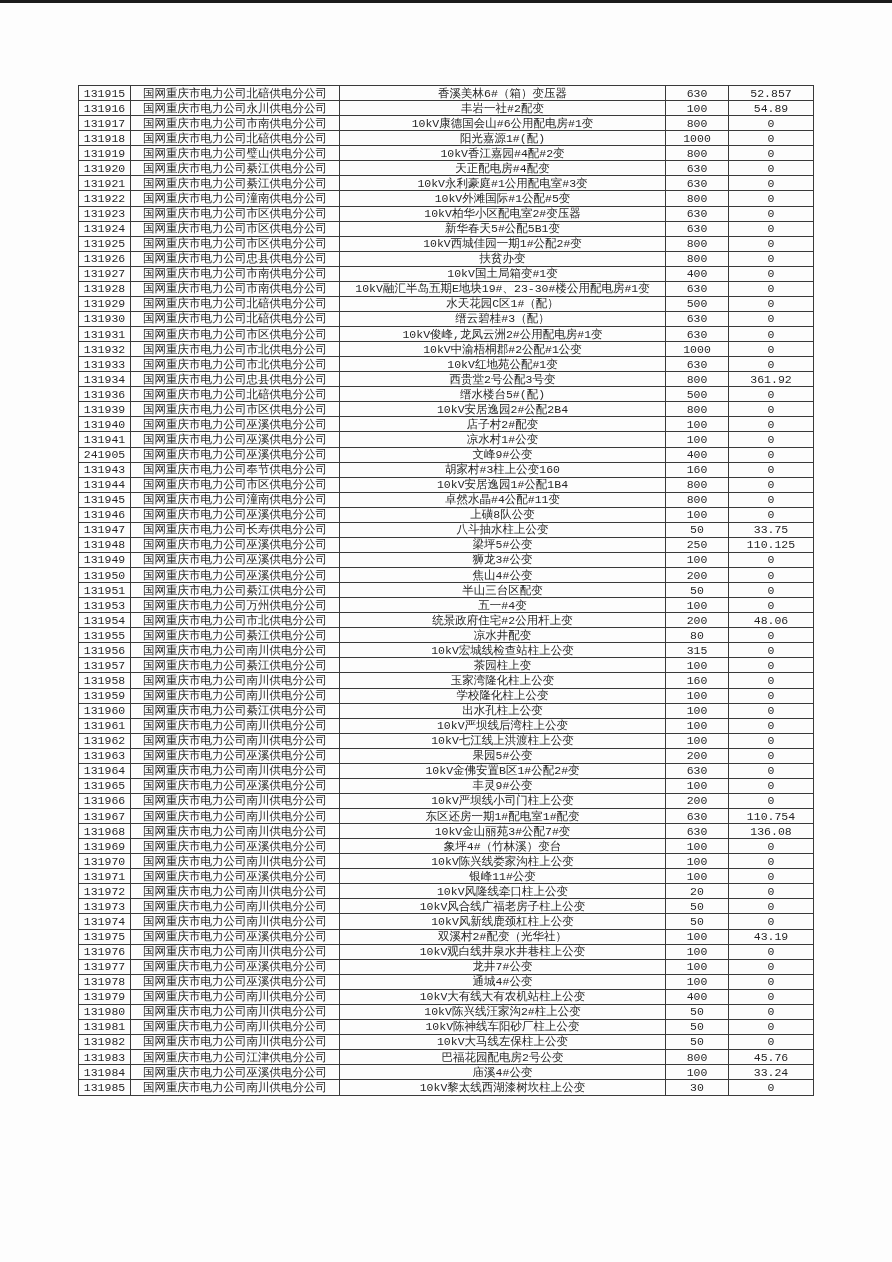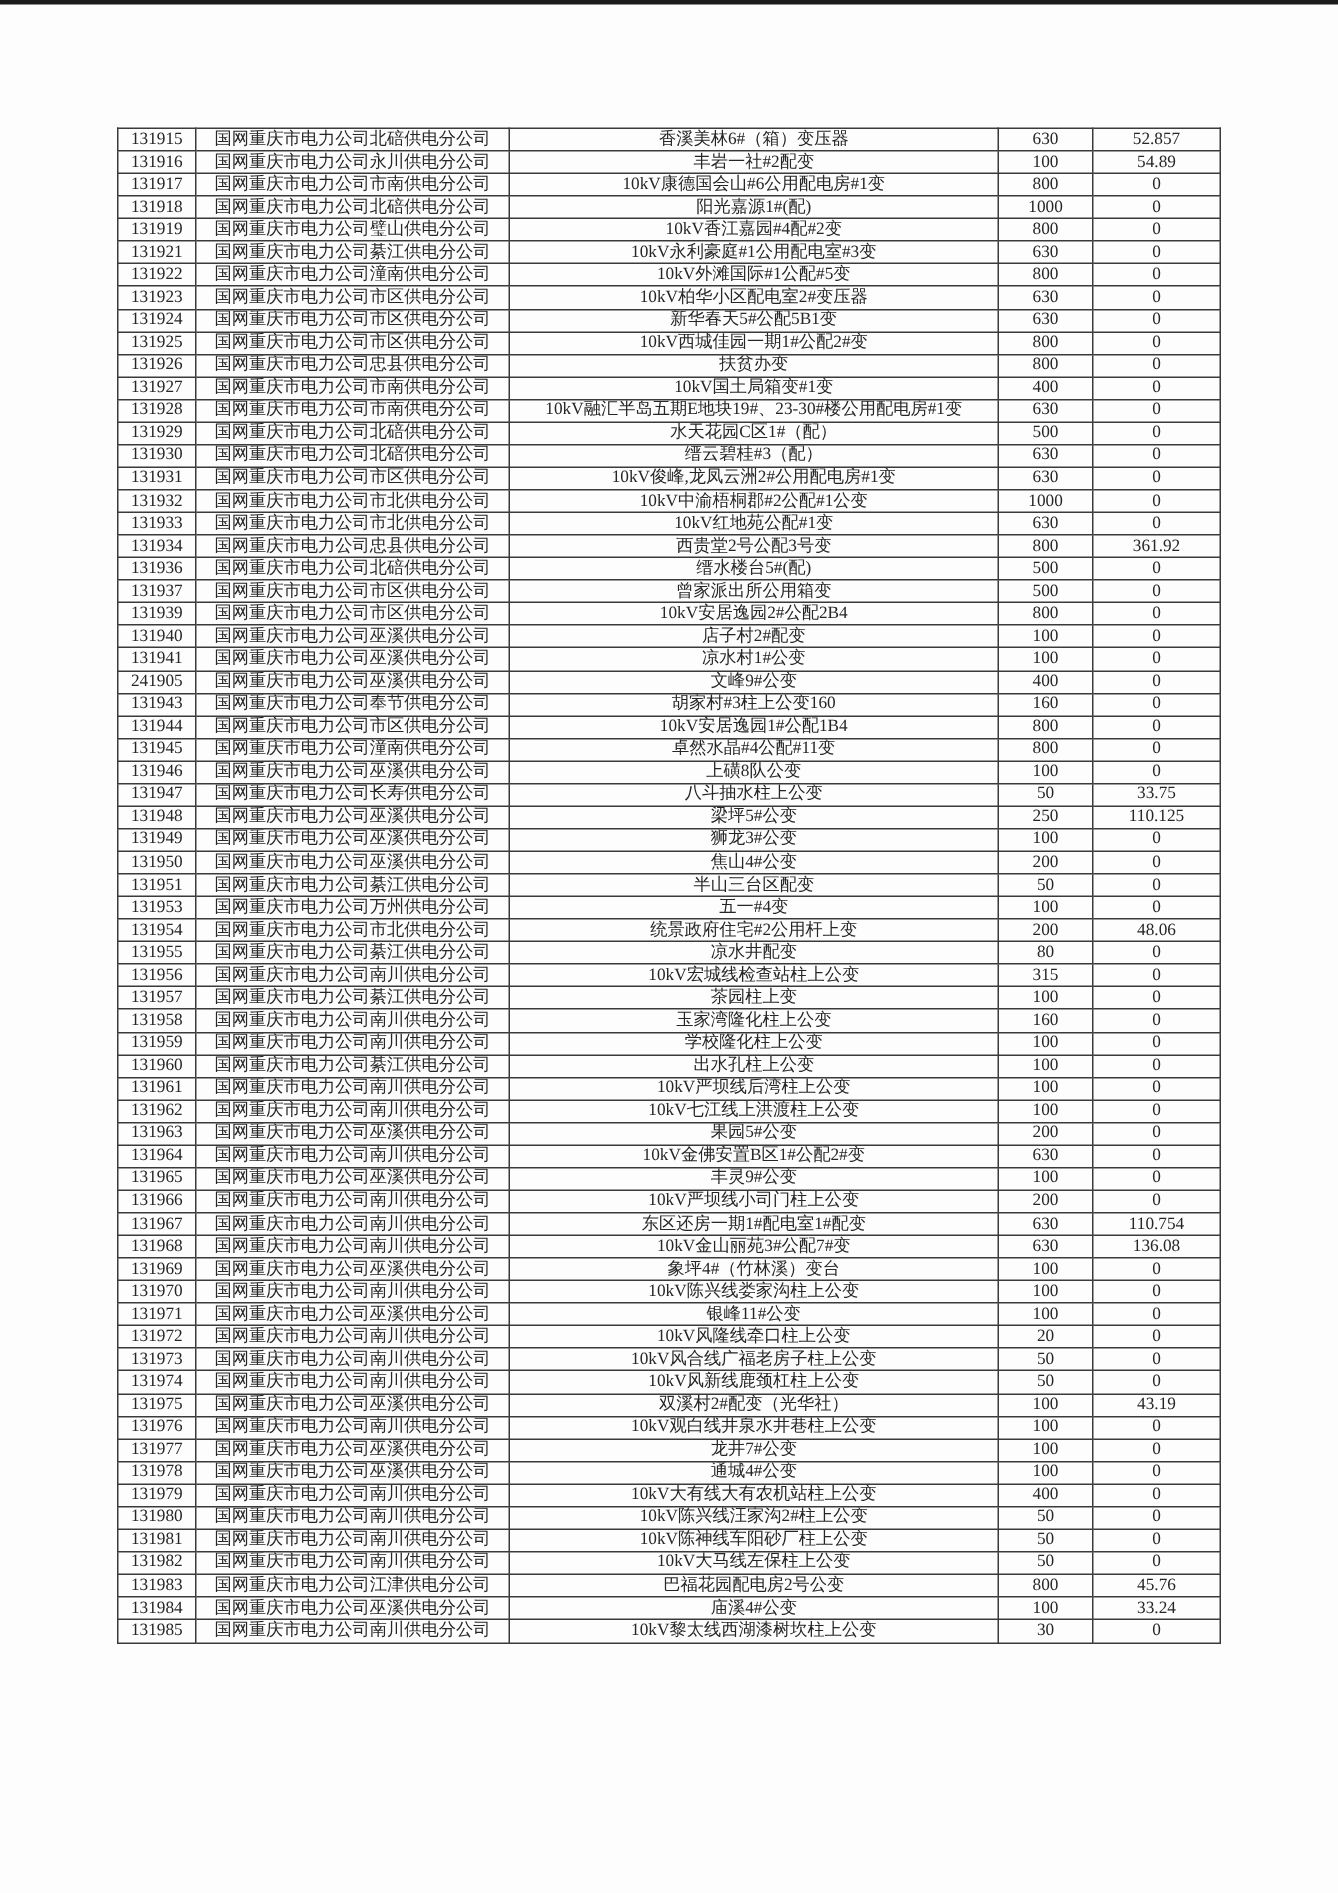--- a/index.html
+++ b/index.html
@@ -14,20 +14,21 @@
     position:absolute;top:0;left:0;
     width:892px;height:3px;
     background:#1c1c1c;
   }
   table.grid{
     position:absolute;
     left:78px;top:85px;
     width:735px;height:1011px;
     border-collapse:collapse;
     table-layout:fixed;
+    font-family:Liberation Mono, monospace;
   }
   table.grid td{
     border:1px solid #3a3a3a;
     padding:0 2px;
     font-size:11.5px;
     line-height:13px;
     color:#262626;
     text-align:center;
     vertical-align:middle;
     white-space:nowrap;
@@ -83,20 +84,27 @@
           <td>0</td>
         </tr>
         <tr>
           <td>131919</td>
           <td>国网重庆市电力公司璧山供电分公司</td>
           <td>10kV香江嘉园#4配#2变</td>
           <td>800</td>
           <td>0</td>
         </tr>
         <tr>
+          <td>131920</td>
+          <td>国网重庆市电力公司綦江供电分公司</td>
+          <td>天正配电房#4配变</td>
+          <td>630</td>
+          <td>0</td>
+        </tr>
+        <tr>
           <td>131921</td>
           <td>国网重庆市电力公司綦江供电分公司</td>
           <td>10kV永利豪庭#1公用配电室#3变</td>
           <td>630</td>
           <td>0</td>
         </tr>
         <tr>
           <td>131922</td>
           <td>国网重庆市电力公司潼南供电分公司</td>
           <td>10kV外滩国际#1公配#5变</td>
@@ -184,27 +192,20 @@
           <td>131934</td>
           <td>国网重庆市电力公司忠县供电分公司</td>
           <td>西贵堂2号公配3号变</td>
           <td>800</td>
           <td>361.92</td>
         </tr>
         <tr>
           <td>131936</td>
           <td>国网重庆市电力公司北碚供电分公司</td>
           <td>缙水楼台5#(配)</td>
-          <td>500</td>
-          <td>0</td>
-        </tr>
-        <tr>
-          <td>131937</td>
-          <td>国网重庆市电力公司市区供电分公司</td>
-          <td>曾家派出所公用箱变</td>
           <td>500</td>
           <td>0</td>
         </tr>
         <tr>
           <td>131939</td>
           <td>国网重庆市电力公司市区供电分公司</td>
           <td>10kV安居逸园2#公配2B4</td>
           <td>800</td>
           <td>0</td>
         </tr>

